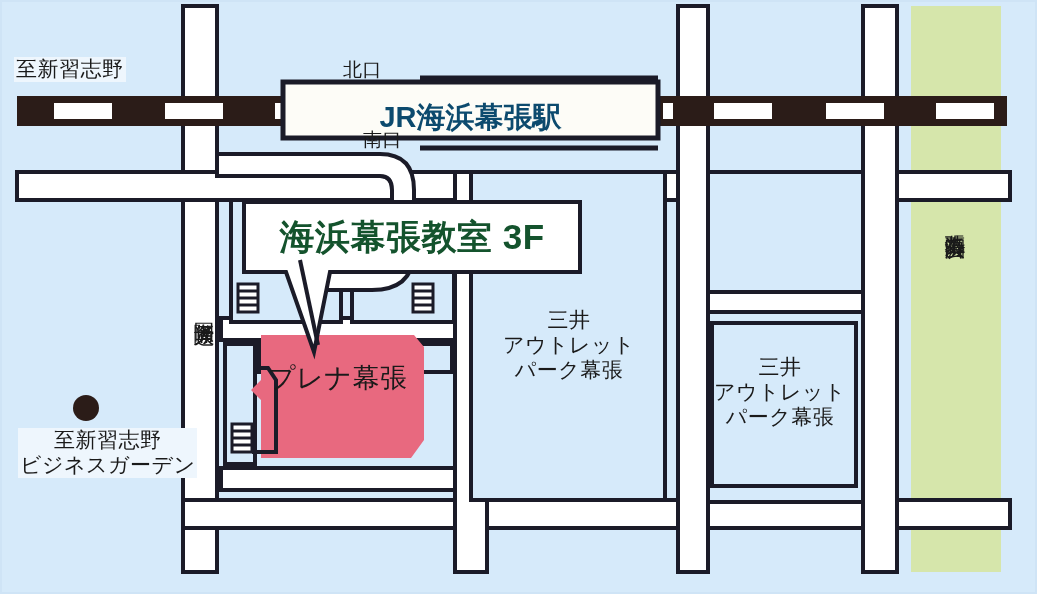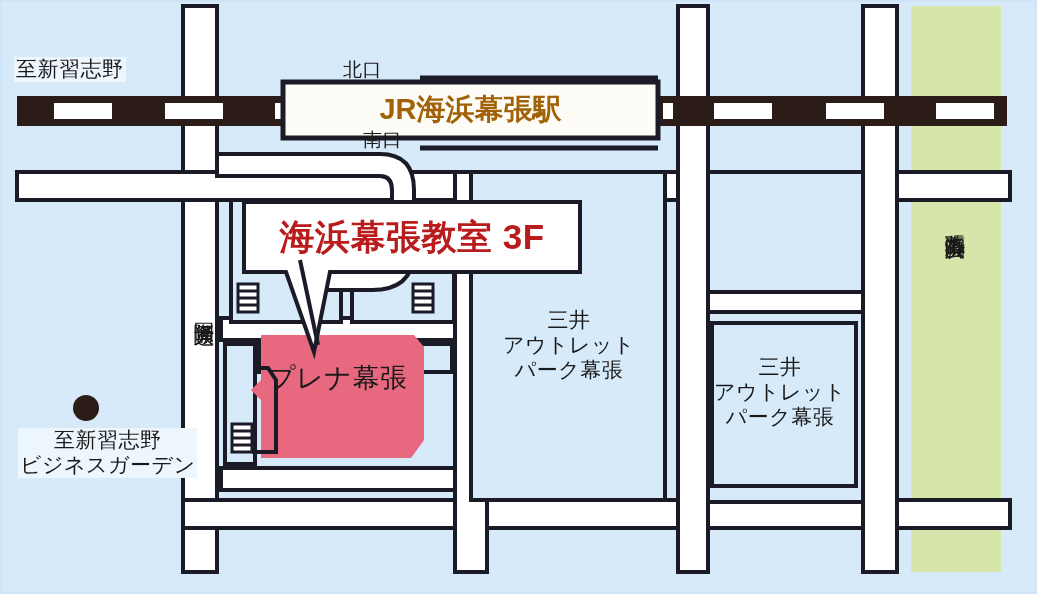--- a/index.html
+++ b/index.html
@@ -43,43 +43,43 @@
     text-orientation: upright;
     line-height: 1.05;
     letter-spacing: 1px;
   }
   .centered {
     text-align: center;
   }
   #station-name {
     position: absolute;
     left: 283px;
-    top: 88px;
+    top: 96px;
     width: 375px;
     height: 44px;
     display: flex;
     align-items: center;
     justify-content: center;
     font-size: 29px;
     font-weight: bold;
-    color: #a16207;
+    color: #0c4a6e;
     letter-spacing: 0px;
   }
   #callout-text {
     position: absolute;
     left: 244px;
     top: 208px;
     width: 336px;
     height: 58px;
     display: flex;
     align-items: center;
     justify-content: center;
     font-size: 35px;
     font-weight: bold;
-    color: #b91c1c;
+    color: #14532d;
     letter-spacing: 0.5px;
   }
   .small-jp {
     font-size: 19px;
   }
   .med-jp {
     font-size: 21px;
   }
   .big-jp {
     font-size: 27px;

